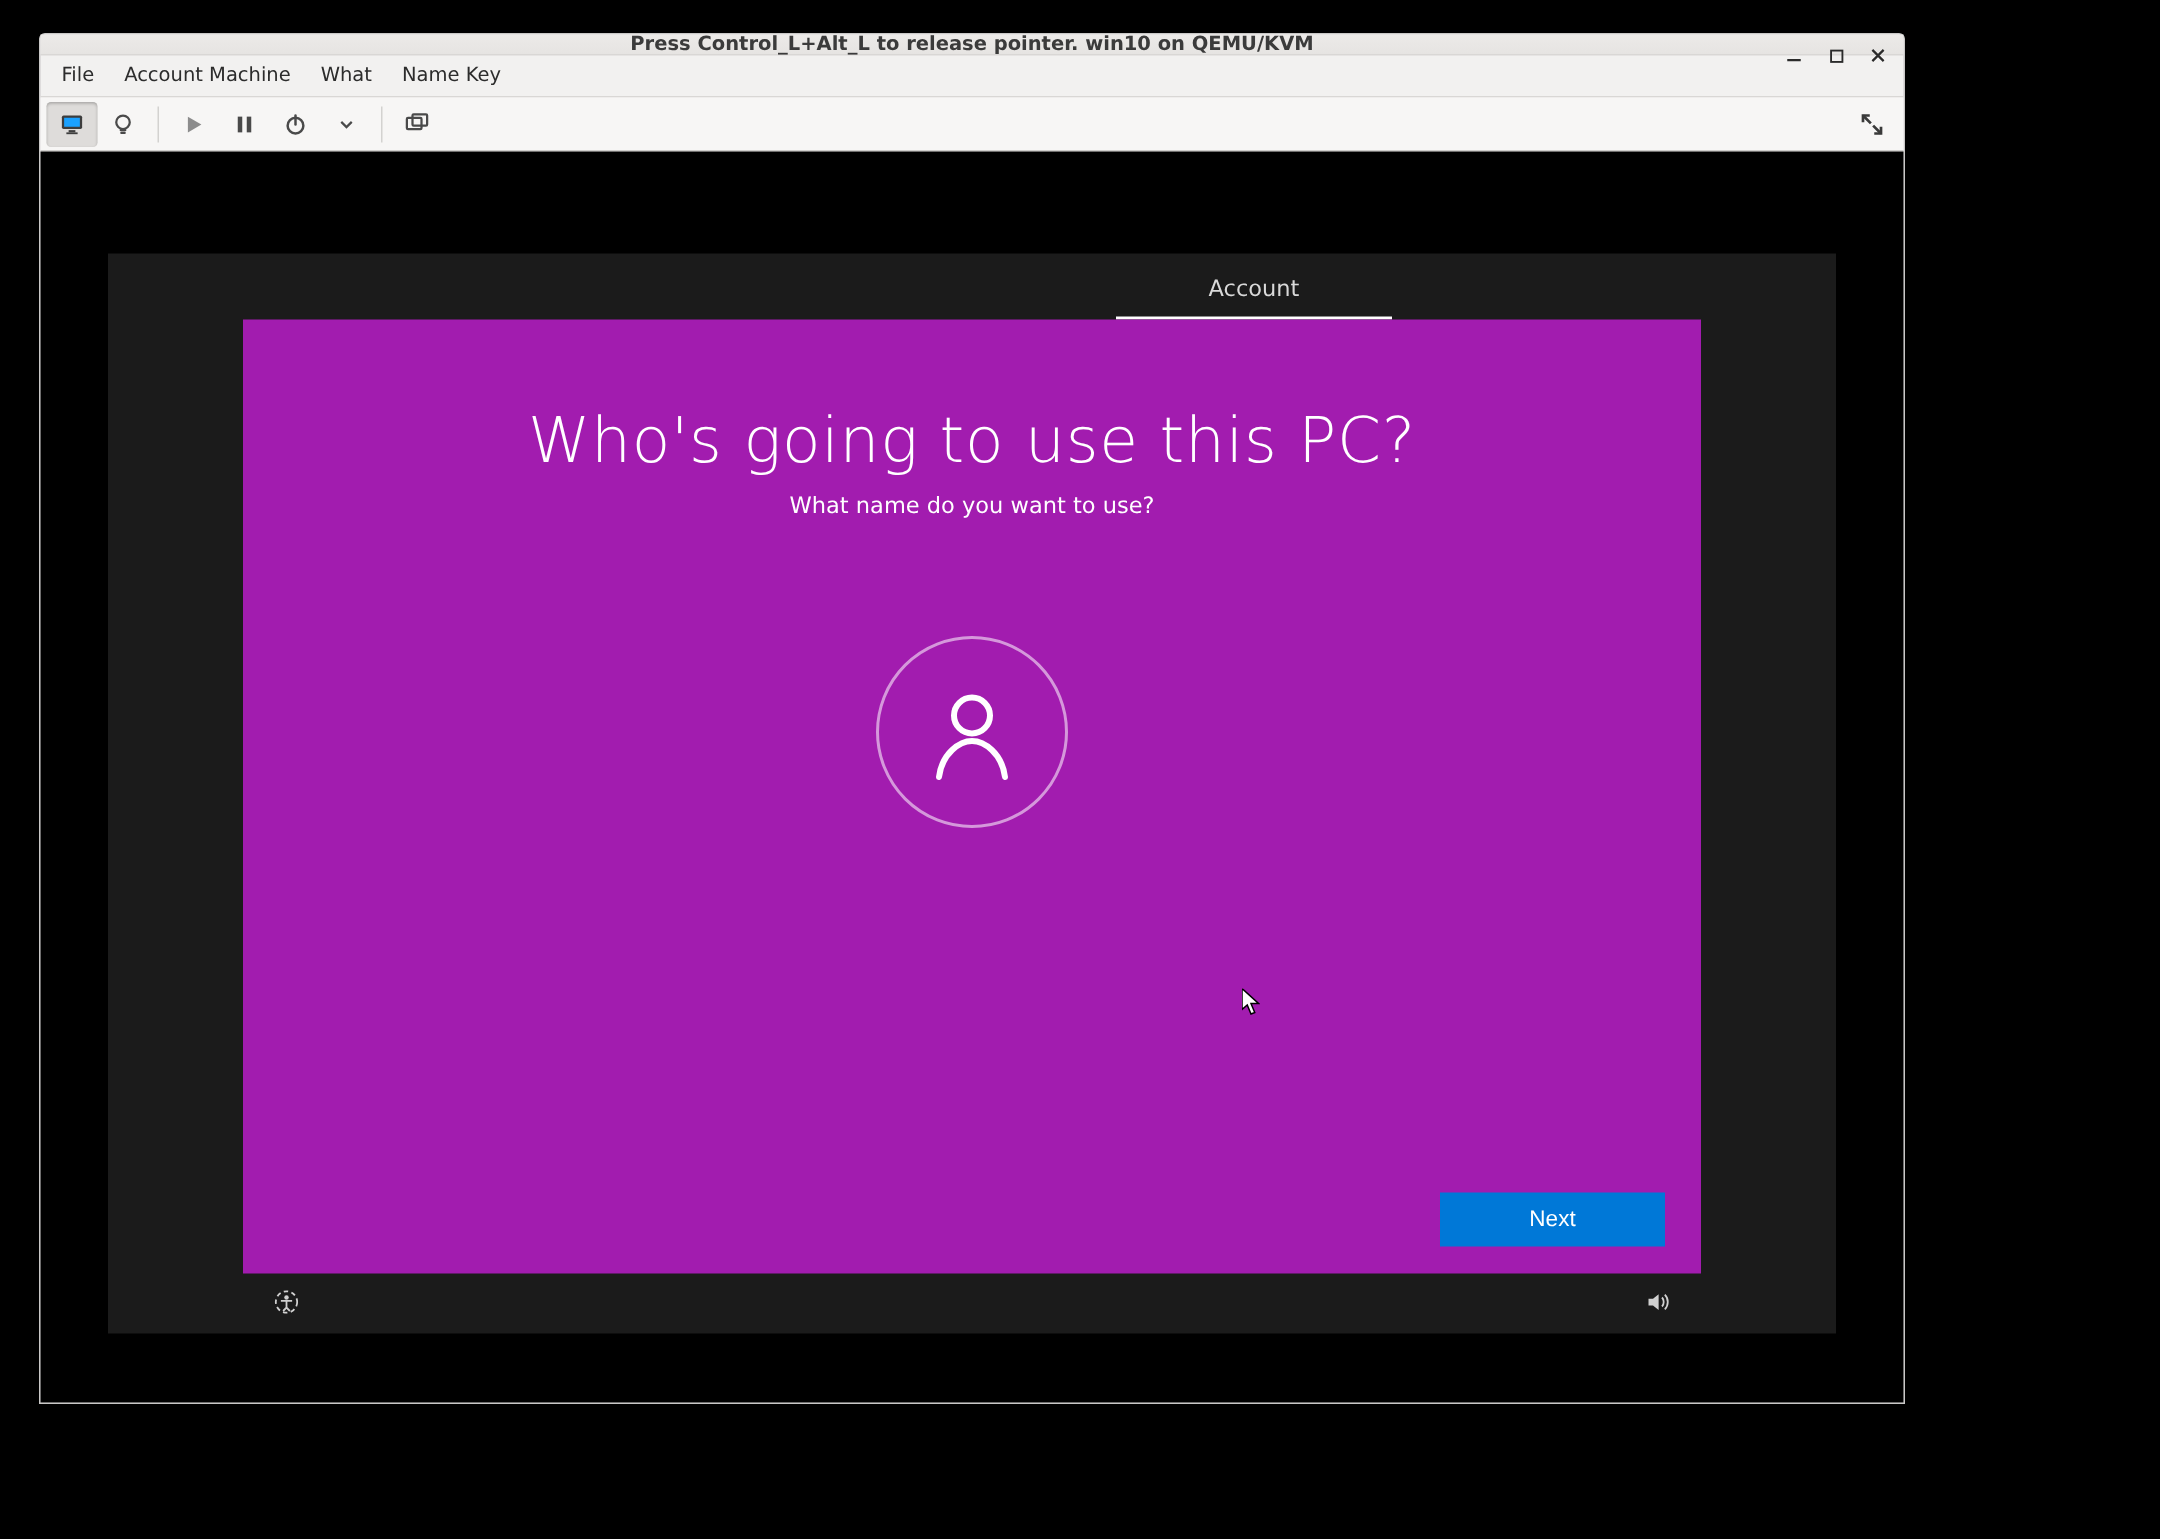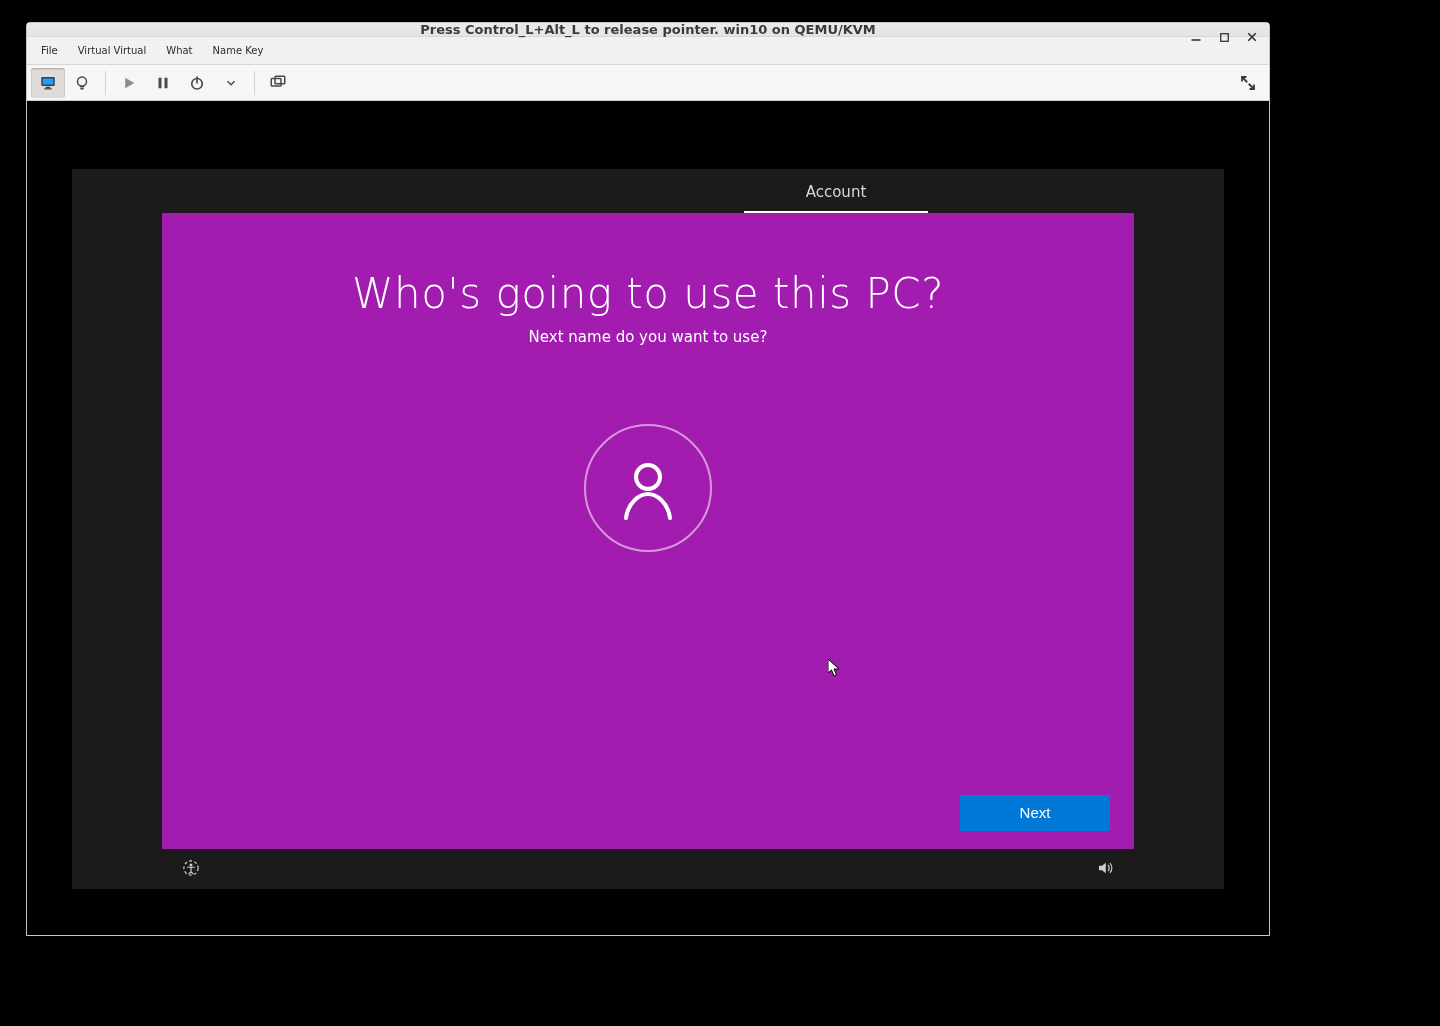--- a/index.html
+++ b/index.html
@@ -54,21 +54,21 @@
       color: #2b2b2b;
       cursor: pointer;
     }
     
     .menubar {
       height: 28px;
       display: flex;
       align-items: center;
       gap: 4px;
       padding: 0 6px;
-      font-size: 10px;
+      font-size: 13px;
       color: #2c2c2c;
       border-bottom: 1px solid #d9d7d5;
     }
     .menubar span { padding: 4px 8px; cursor: pointer; }
     
     .toolbar {
       height: 36px;
       background: #f7f6f5;
       border-bottom: 1px solid #cfcecc;
       display: flex;
@@ -213,21 +213,21 @@
       <span>
         <svg viewBox="0 0 16 16" width="12" height="12">
             <path d="M3 3l10 10M13 3L3 13" stroke="#2b2b2b" stroke-width="2" fill="none"></path>
           </svg>
       </span>
     </div>
   </div>
 
   <div class="menubar">
     <span>File</span>
-    <span>Virtual Virtual</span>
+    <span>Account Machine</span>
     <span>What</span>
     <span>Name Key</span>
   </div>
 
   <div class="toolbar">
     <div class="tb-btn active">
       <svg viewBox="0 0 24 24">
           <rect x="3" y="4" width="18" height="12" rx="1.5" fill="#3d3d3d"></rect>
           <rect x="5" y="6" width="14" height="8" fill="#1aa1ff"></rect>
           <rect x="9" y="17" width="6" height="2" fill="#3d3d3d"></rect>
@@ -278,21 +278,21 @@
         </svg>
     </div>
   </div>
 
   <div class="guest">
     <div class="screen">
       <div class="tab-account">Account</div>
 
       <div class="panel">
         <h1>Who's going to use this PC?</h1>
-        <div class="sub">Next name do you want to use?</div>
+        <div class="sub">What name do you want to use?</div>
 
         <div class="avatar-wrap">
           <svg viewBox="0 0 64 64">
             <circle cx="32" cy="21" r="12" fill="none" stroke="#fff" stroke-width="4"></circle>
             <path d="M10 62c2-16 14-24 22-24s20 8 22 24" fill="none" stroke="#fff" stroke-width="4" stroke-linecap="round"></path>
           </svg>
         </div>
 
 
         <button class="next-btn">Next</button>

